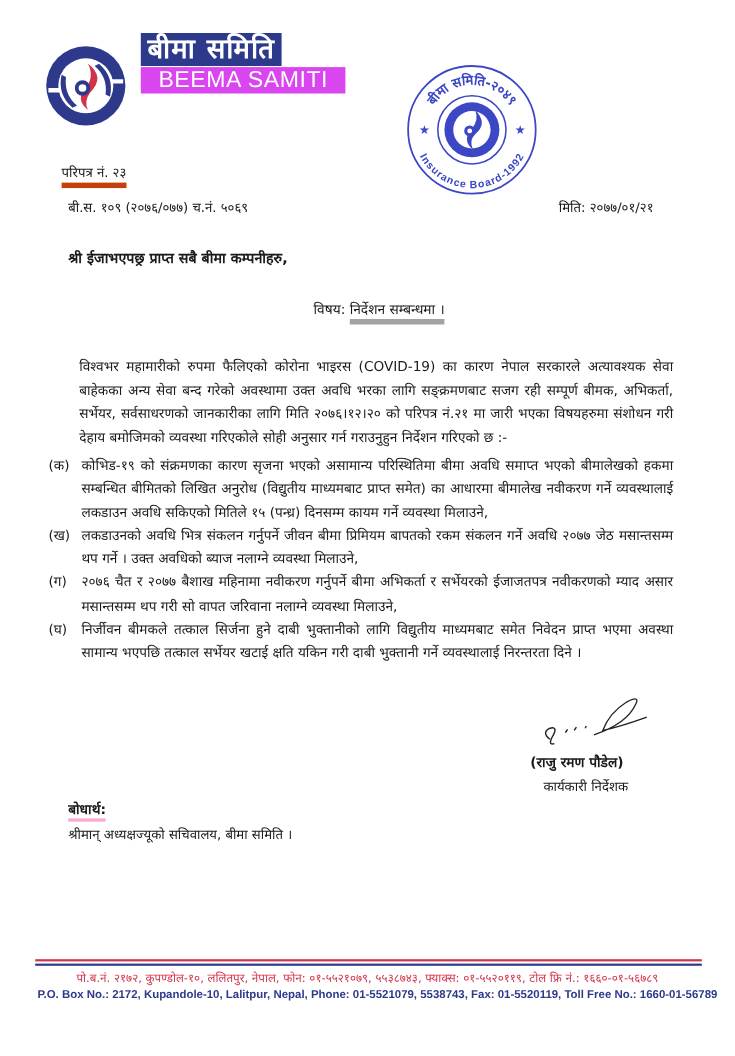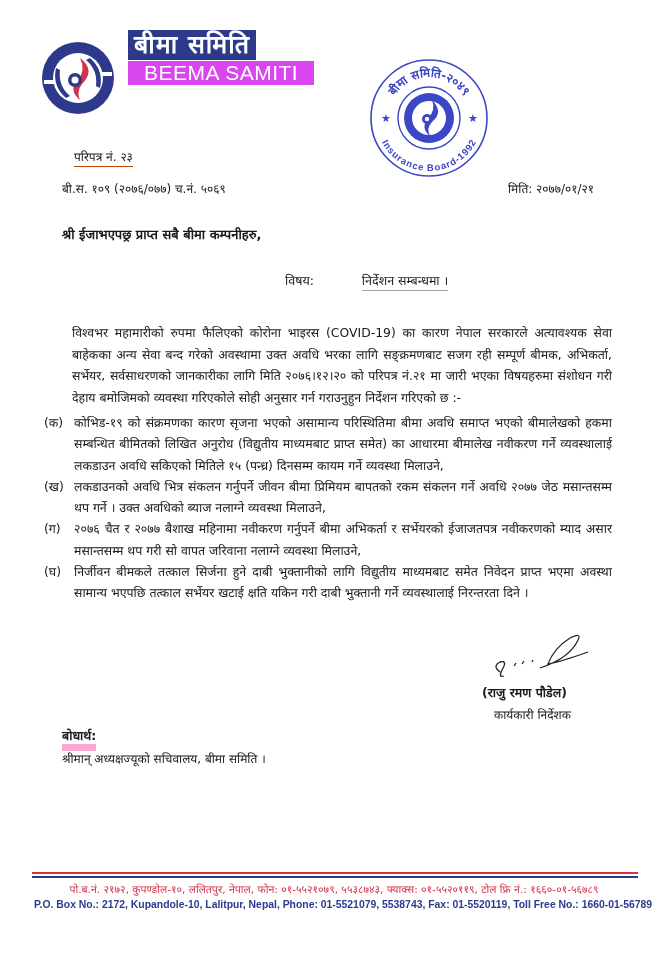--- a/index.html
+++ b/index.html
@@ -14,41 +14,41 @@
                  font-weight:bold; font-size:25px; line-height:30px; padding:0 6px; letter-spacing:1px; }
   .brand-eng { display:inline-block; background:#d946ef; color:#fff; font-family:"Liberation Sans", sans-serif;
                font-size:21px; line-height:24px; padding:0 16px; margin-top:1px; letter-spacing:0.5px; }
   .brand-tag-np { color:#d2334a; font-family:"DejaVu Sans", sans-serif; font-size:12.5px; margin-top:3px; letter-spacing:0.5px; }
   .brand-tag-en { color:#2d3a8c; font-family:"Liberation Sans", sans-serif; font-weight:bold; font-size:11.5px; margin-top:1px; }
 
   
   .stamp { left:366px; top:56px; width:126px; height:122px; }
 
   
-  .circular-no { left:74px; top:148px; font-size:12px; border-bottom:1px solid #c2410c; padding-bottom:1px; font-family:"DejaVu Sans", sans-serif; }
+  .circular-no { left:56px; top:148px; font-size:12px; border-bottom:5px solid #c2410c; padding-bottom:1px; font-family:"DejaVu Sans", sans-serif; }
   .ref-line { left:62px; top:180px; font-size:12px; font-family:"DejaVu Sans", sans-serif; }
   .date-line { left:508px; top:180px; font-size:12px; font-family:"DejaVu Sans", sans-serif; }
 
   .addressee { left:62px; top:225px; font-size:13px; font-weight:bold; font-family:"DejaVu Sans", sans-serif; }
   .subject { left:285px; top:272px; font-size:12.5px; font-family:"DejaVu Sans", sans-serif; }
-  .subject .subj-text { border-bottom:1px solid #a3a3a3; padding-bottom:2px;margin-left:44px; }
+  .subject .subj-text { border-bottom:5px solid #a3a3a3; padding-bottom:2px; }
 
   .body-para { left:72px; top:322px; width:540px; font-size:12.4px; line-height:21.5px; text-align:justify;
                font-family:"DejaVu Sans", sans-serif; }
 
   .points { left:44px; top:412px; width:568px; font-family:"DejaVu Sans", sans-serif; font-size:12.4px; line-height:21.3px; }
   .point { display:flex; margin-bottom:0; }
   .point .mark { flex:0 0 auto; width:30px; white-space:nowrap; }
   .point .ptext { flex:1; text-align:justify; }
 
   .signature { left:470px; top:628px; width:140px; height:60px; }
   .signer-name { left:482px; top:684px; font-size:12.5px; font-weight:bold; font-family:"DejaVu Sans", sans-serif; }
   .signer-title { left:494px; top:706px; font-size:12px; font-family:"DejaVu Sans", sans-serif; }
 
-  .cc-label { left:62px; top:727px; font-size:12.5px; font-weight:bold; border-bottom:7px solid #f9a8d4; font-family:"DejaVu Sans", sans-serif; }
+  .cc-label { left:62px; top:727px; font-size:12.5px; font-weight:bold; border-bottom:3px solid #f9a8d4; font-family:"DejaVu Sans", sans-serif; }
   .cc-line { left:62px; top:750px; font-size:12px; font-family:"DejaVu Sans", sans-serif; }
 
   
   .footer-rule { left:32px; width:606px; }
   .rule-red { top:872px; height:2px; background:#d2334a; }
   .rule-blue { top:876px; height:2px; background:#2d3a8c; }
   .footer-np { left:34px; top:882px; width:600px; text-align:center; color:#d2334a; font-family:"DejaVu Sans", sans-serif; font-size:10.6px; white-space:nowrap; }
   .footer-en { left:34px; top:899px; width:600px; text-align:center; color:#2d3a8c; font-family:"Liberation Sans", sans-serif; font-weight:bold; font-size:10.4px; white-space:nowrap; }
   .footer-url { left:34px; top:964px; width:600px; color:#2d3a8c; font-family:"Liberation Sans", sans-serif; font-weight:bold; font-size:10.4px; white-space:nowrap; }
 </style>

